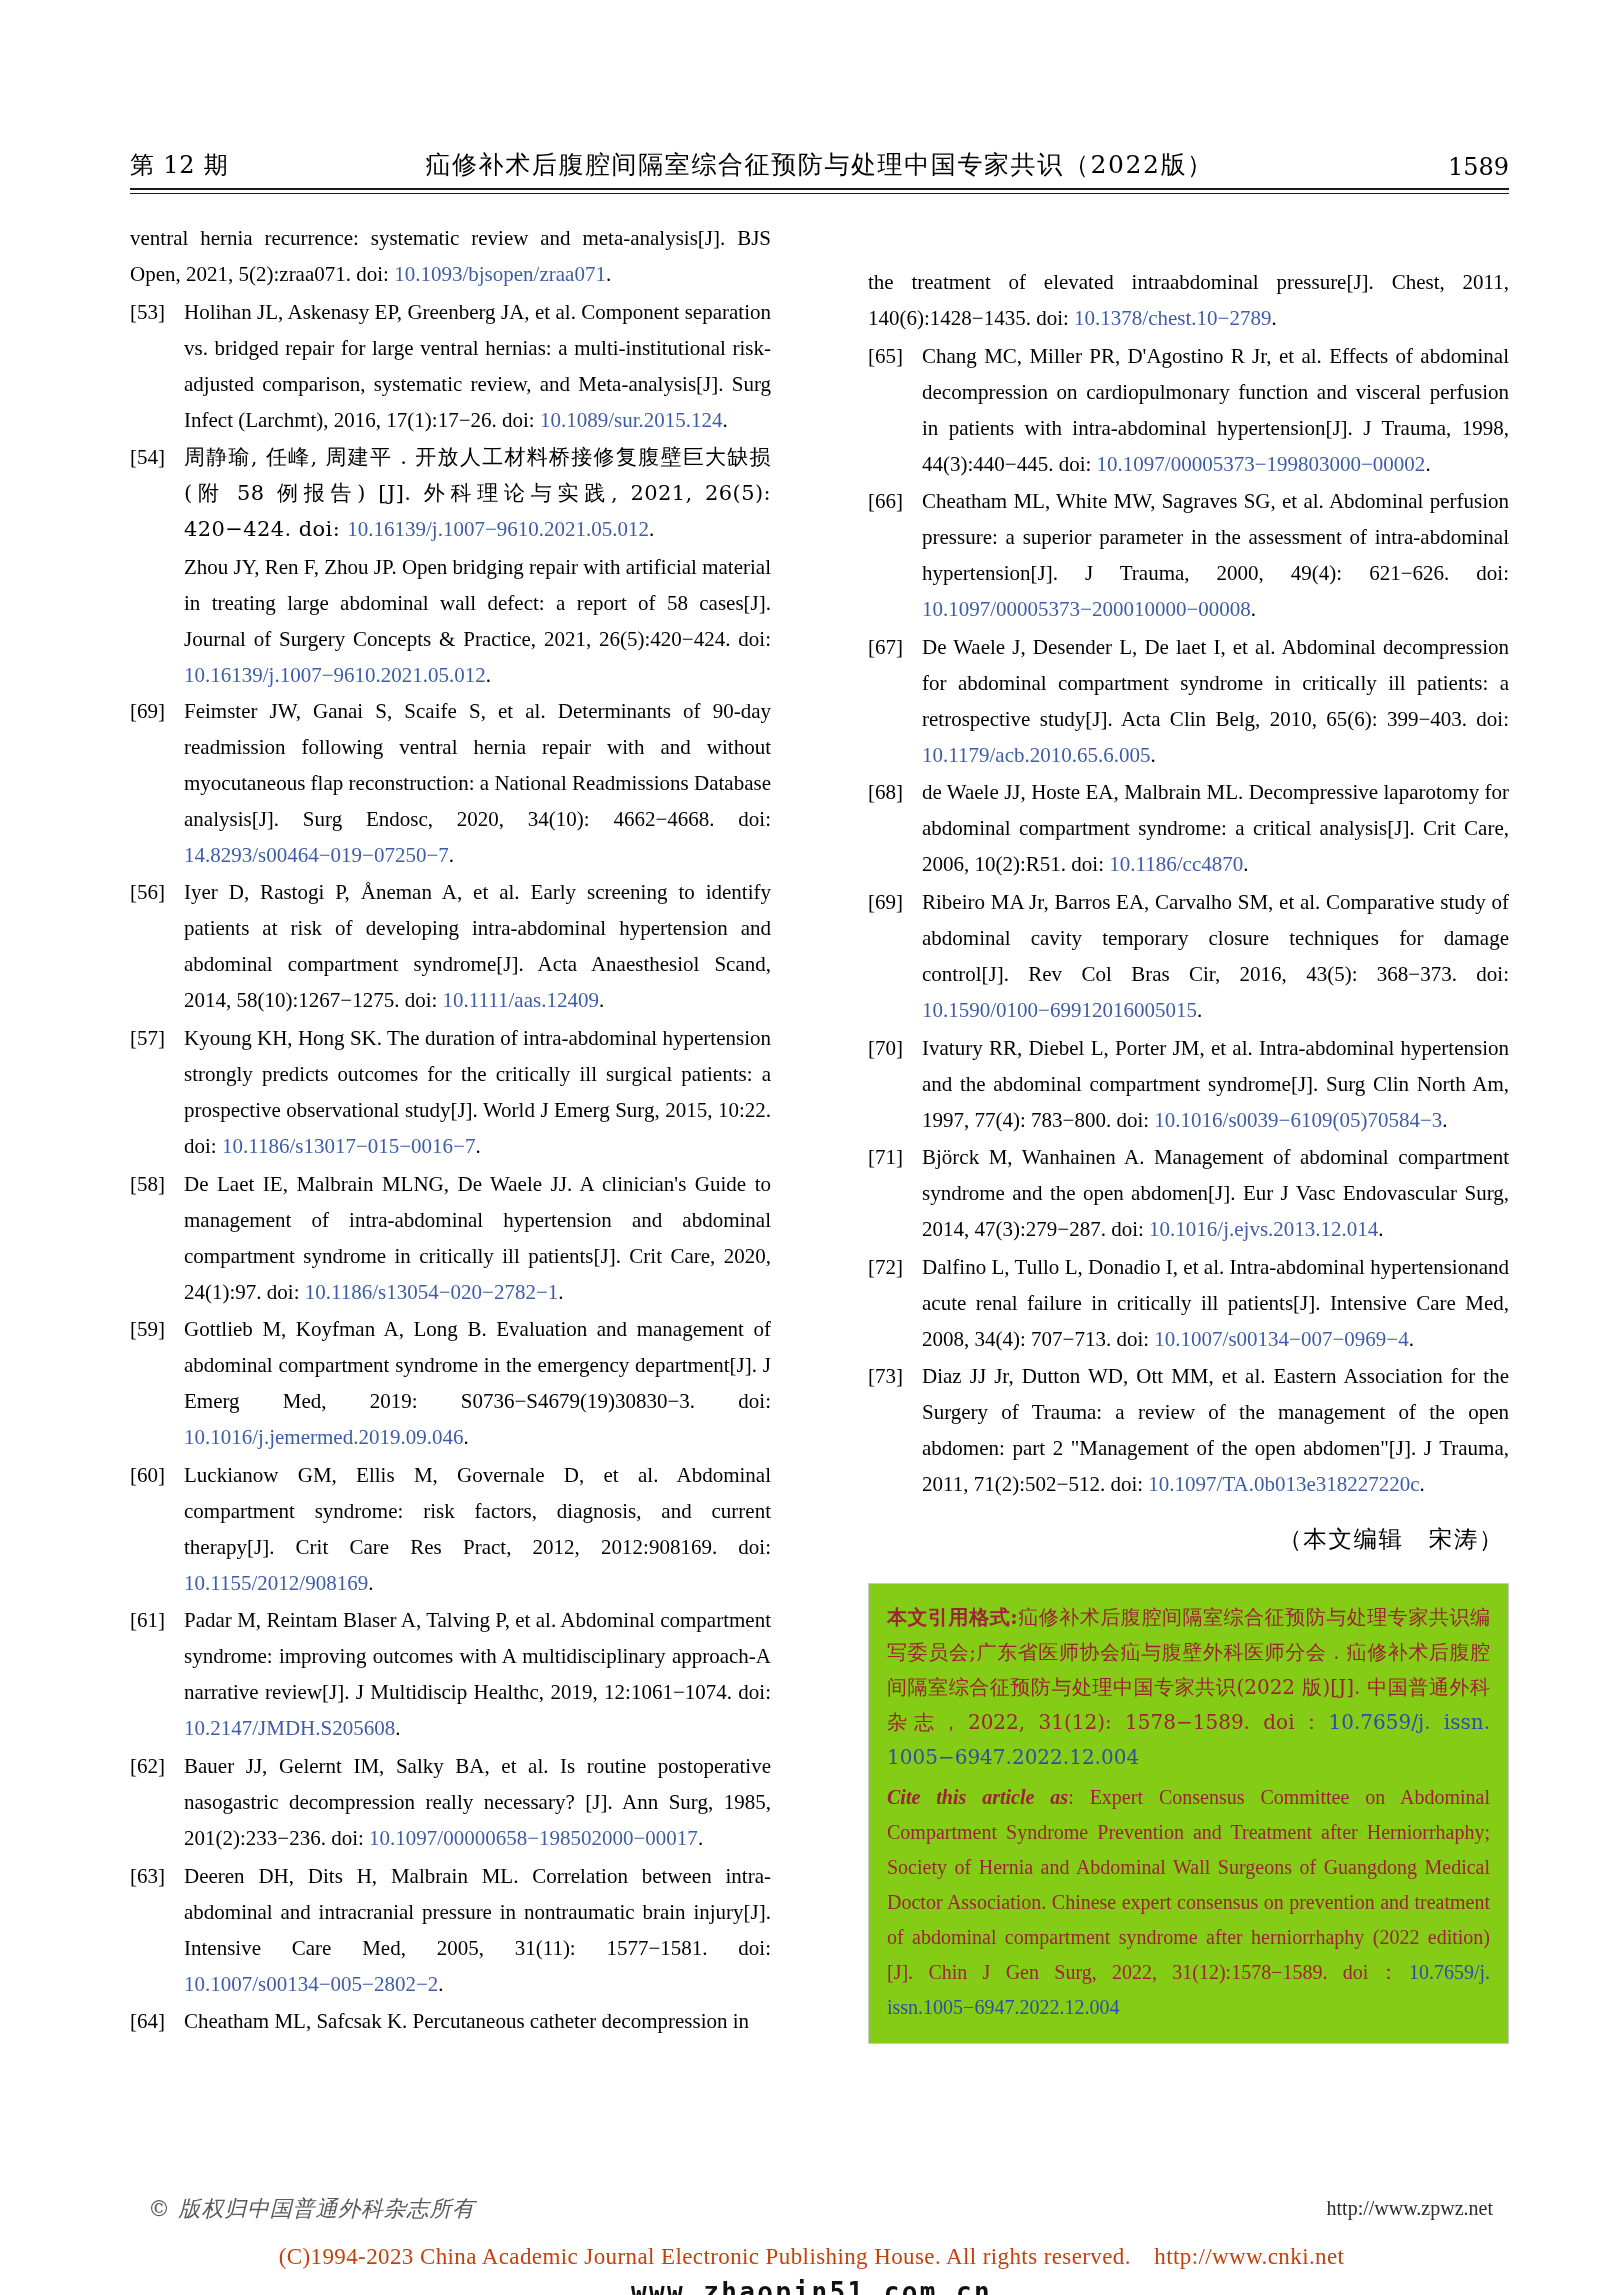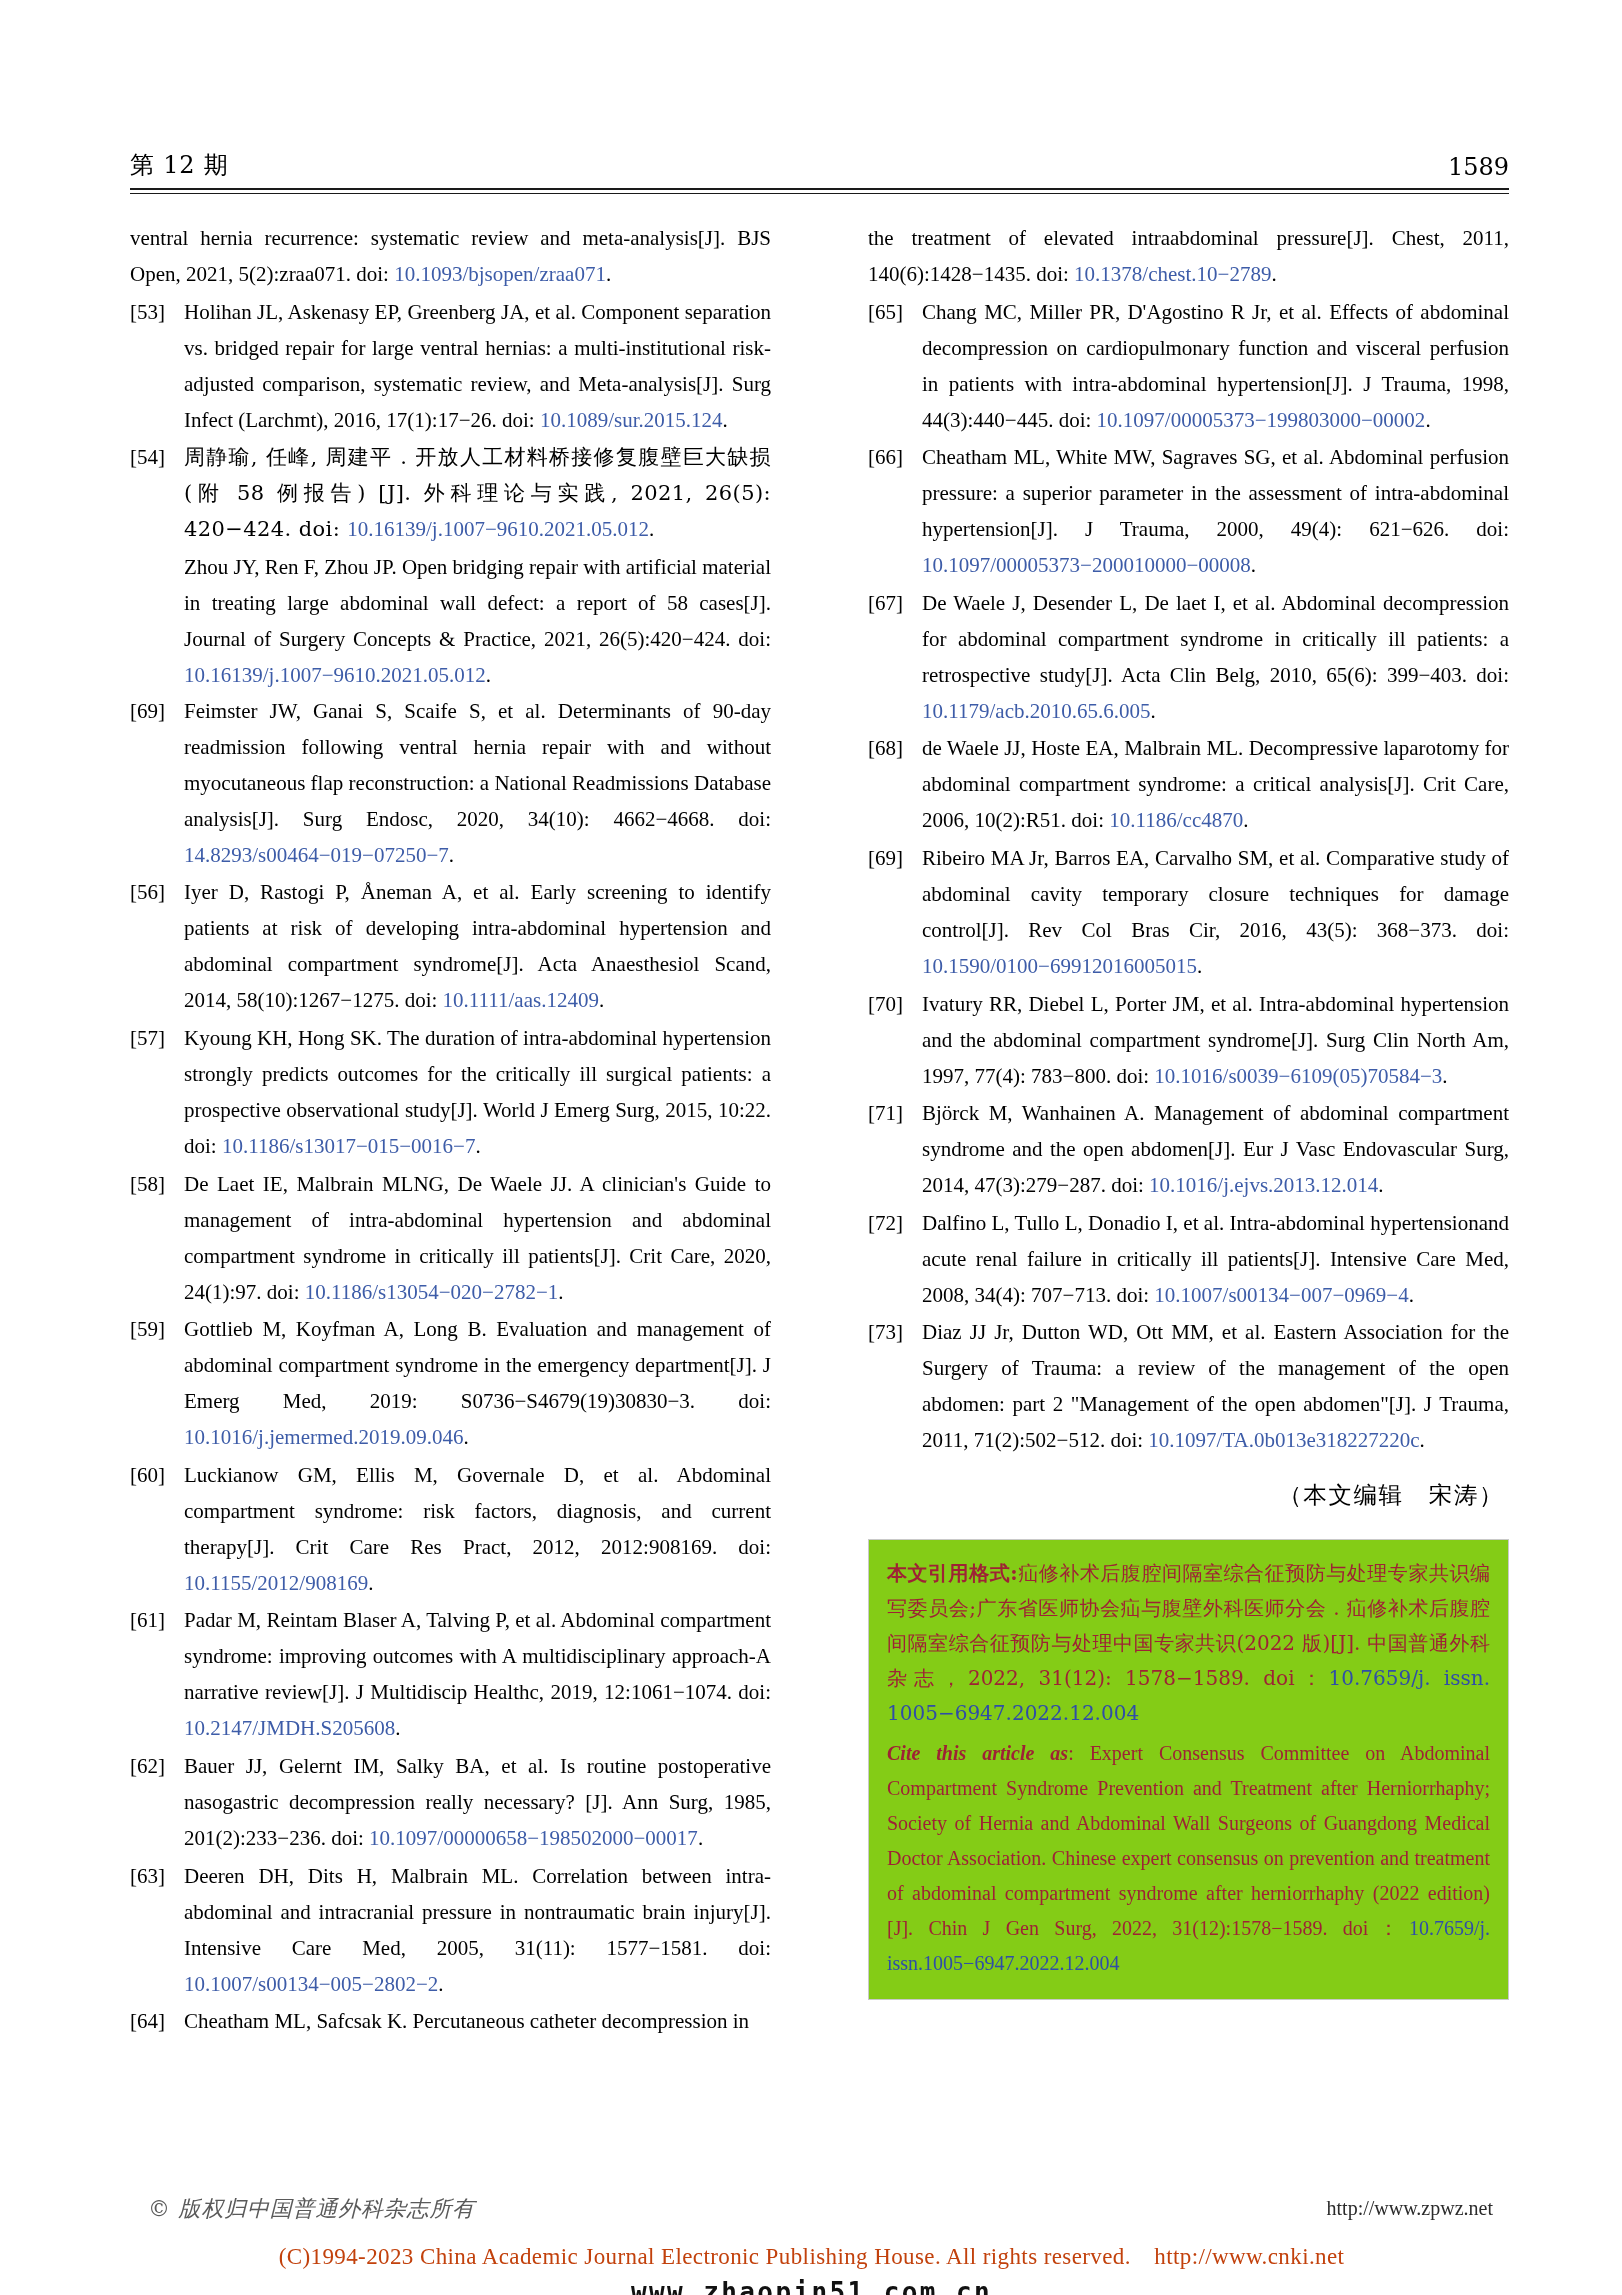--- a/index.html
+++ b/index.html
@@ -43,21 +43,21 @@
   }
 
   
   .cols{
     position:absolute; left:130px; top:204px; width:1379px; height:1858px;
   }
   .col{
     position:absolute; top:0; width:641px;
   }
   .col-left{ left:0; }
-  .col-right{ left:738px; }
+  .col-right{ left:738px;margin-top:44px; }
 
   .ref{
     display:flex;
     align-items:flex-start;
     margin:0 0 1.6px 0;
   }
   .ref .num{
     flex:0 0 54px;
     font-size:21px;
     line-height:36px;
@@ -150,20 +150,21 @@
     white-space:nowrap;
   }
 </style>
 </head>
 <body>
 
 <div class="page">
 
   <div class="runhead">
     <span class="issue">第 12 期</span>
+    <span class="rh-title zh">疝修补术后腹腔间隔室综合征预防与处理中国专家共识（2022版）</span>
     <span class="folio">1589</span>
   </div>
   <div class="rule-double"></div>
 
   <div class="cols">
 
     <div class="col col-left">
 
       <div class="ref cont">
         <div class="body">

